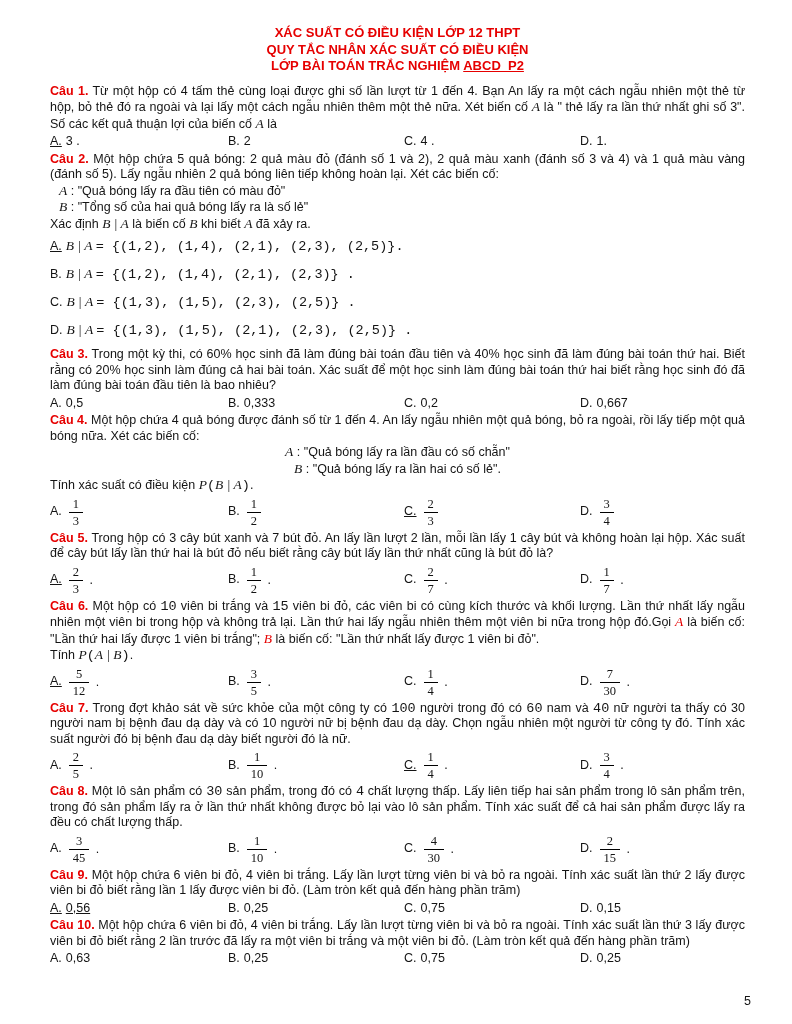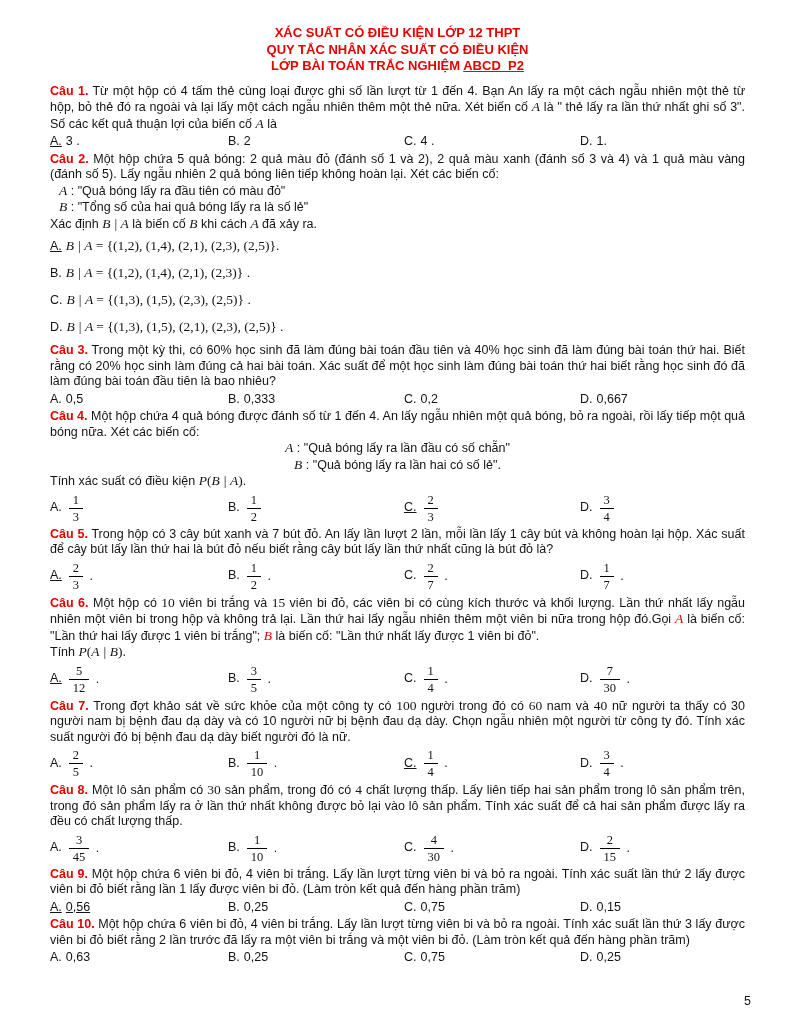--- a/index.html
+++ b/index.html
@@ -29,21 +29,21 @@
     display:grid;grid-template-columns:178px 176px 176px 1fr;
     align-items:center;line-height:15.5px;margin:2px 0 1px;
   }
   .opts-stack{margin:1px 0;}
   .opts-stack .opt{padding:5px 0 6px;line-height:16px;}
   .opt{text-align:left;white-space:nowrap;}
   .opt-label{margin-right:4px;}
   .ul{text-decoration:underline;}
   .seg-qlabel{color:#e60000;font-weight:bold;margin-top:19px;}
   .seg-math{font-family:"Liberation Serif",serif;font-style:italic;font-size:13.5px;}
-  .seg-mathup{font-family:Liberation Serif, serif;font-size:13.5px;}
+  .seg-mathup{font-family:Liberation Mono, monospace;font-size:13.5px;}
   .seg-mathred{font-family:"Liberation Serif",serif;font-style:italic;font-size:13.5px;color:#e60000;}
   .frac{
     display:inline-block;text-align:center;vertical-align:middle;
     font-family:"Liberation Serif",serif;font-size:12.5px;line-height:1.12;margin:1px 3px;
   }
   .frac .num{display:block;border-bottom:1.2px solid #000;padding:0 4px 1px;}
   .frac .den{display:block;padding:1px 4px 0;}
   .page-footer{position:absolute;right:41px;bottom:16px;font-size:12.5px;color:#141414;}
 </style>
 </head>
@@ -63,21 +63,21 @@
           <div class="opt"><span class="opt-label ul">A.</span><span class="seg-text">3 .</span></div>
           <div class="opt"><span class="opt-label">B.</span><span class="seg-text">2</span></div>
           <div class="opt"><span class="opt-label">C.</span><span class="seg-text">4 .</span></div>
           <div class="opt"><span class="opt-label">D.</span><span class="seg-text">1.</span></div>
         </div>
       </div>
       <div class="question">
         <div class="qline justify"><span class="seg-qlabel">Câu 2.</span><span class="seg-text"> Một hộp chứa 5 quả bóng: 2 quả màu đỏ (đánh số 1 và 2), 2 quả màu xanh (đánh số 3 và 4) và 1 quả màu vàng (đánh số 5). Lấy ngẫu nhiên 2 quả bóng liên tiếp không hoàn lại. Xét các biến cố:</span></div>
         <div class="qline indent"><span class="seg-math">A</span><span class="seg-text"> : "Quả bóng lấy ra đầu tiên có màu đỏ"</span></div>
         <div class="qline indent"><span class="seg-math">B</span><span class="seg-text"> : "Tổng số của hai quả bóng lấy ra là số lẻ"</span></div>
-        <div class="qline left"><span class="seg-text">Xác định </span><span class="seg-math">B | A</span><span class="seg-text"> là biến cố </span><span class="seg-math">B</span><span class="seg-text"> khi cách </span><span class="seg-math">A</span><span class="seg-text">  đã xảy ra.</span></div>
+        <div class="qline left"><span class="seg-text">Xác định </span><span class="seg-math">B | A</span><span class="seg-text"> là biến cố </span><span class="seg-math">B</span><span class="seg-text"> khi biết </span><span class="seg-math">A</span><span class="seg-text">  đã xảy ra.</span></div>
         <div class="opts-stack">
           <div class="opt"><span class="opt-label ul">A.</span><span class="seg-math">B | A </span><span class="seg-mathup">=  {(1,2),  (1,4),  (2,1),  (2,3),  (2,5)}.</span></div>
           <div class="opt"><span class="opt-label">B.</span><span class="seg-math">B | A </span><span class="seg-mathup">=  {(1,2),  (1,4),  (2,1),  (2,3)} .</span></div>
           <div class="opt"><span class="opt-label">C.</span><span class="seg-math">B | A </span><span class="seg-mathup">=  {(1,3),  (1,5),  (2,3),  (2,5)} .</span></div>
           <div class="opt"><span class="opt-label">D.</span><span class="seg-math">B | A </span><span class="seg-mathup">=  {(1,3),  (1,5),  (2,1),  (2,3),  (2,5)} .</span></div>
         </div>
       </div>
       <div class="question">
         <div class="qline justify"><span class="seg-qlabel">Câu 3.</span><span class="seg-text"> Trong một kỳ thi, có 60% học sinh đã làm đúng bài toán đầu tiên và 40% học sinh đã làm đúng bài toán thứ hai. Biết rằng có 20% học sinh làm đúng cả hai bài toán. Xác suất để một học sinh làm đúng bài toán thứ hai biết rằng học sinh đó đã làm đúng bài toán đầu tiên là bao nhiêu?</span></div>
         <div class="opts-row">

